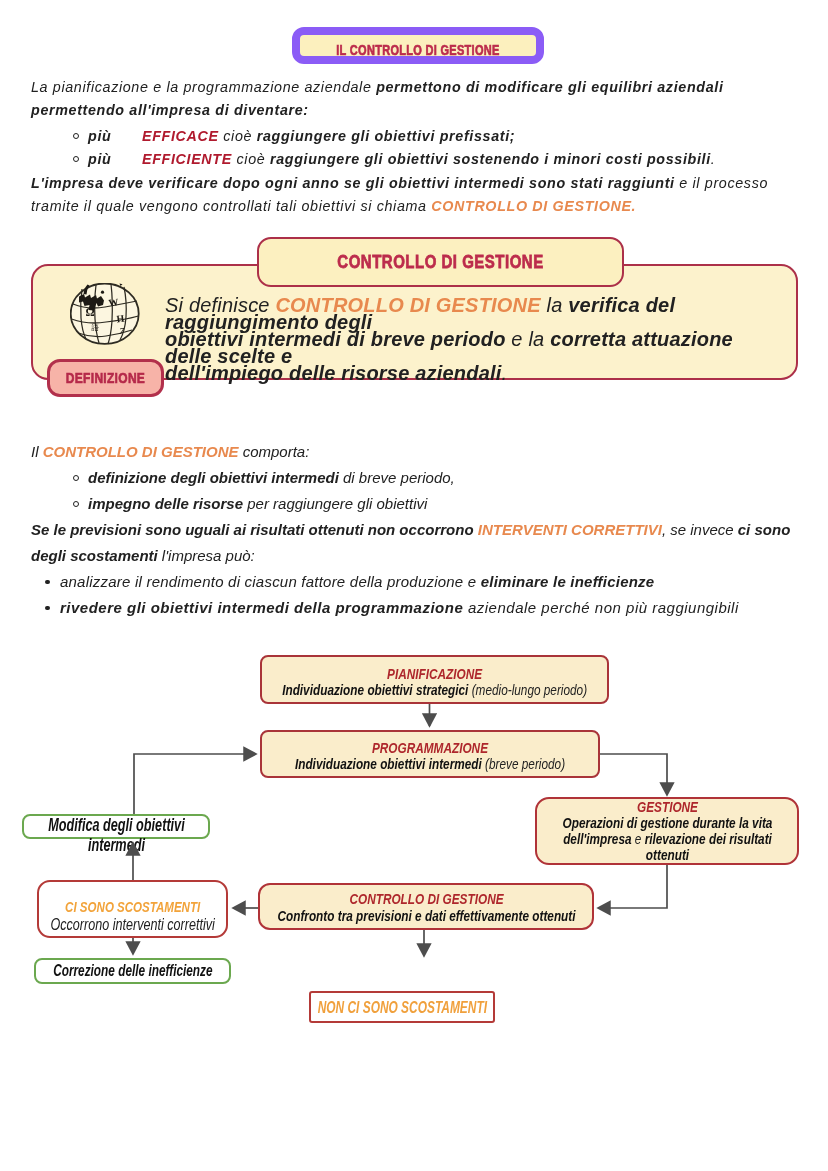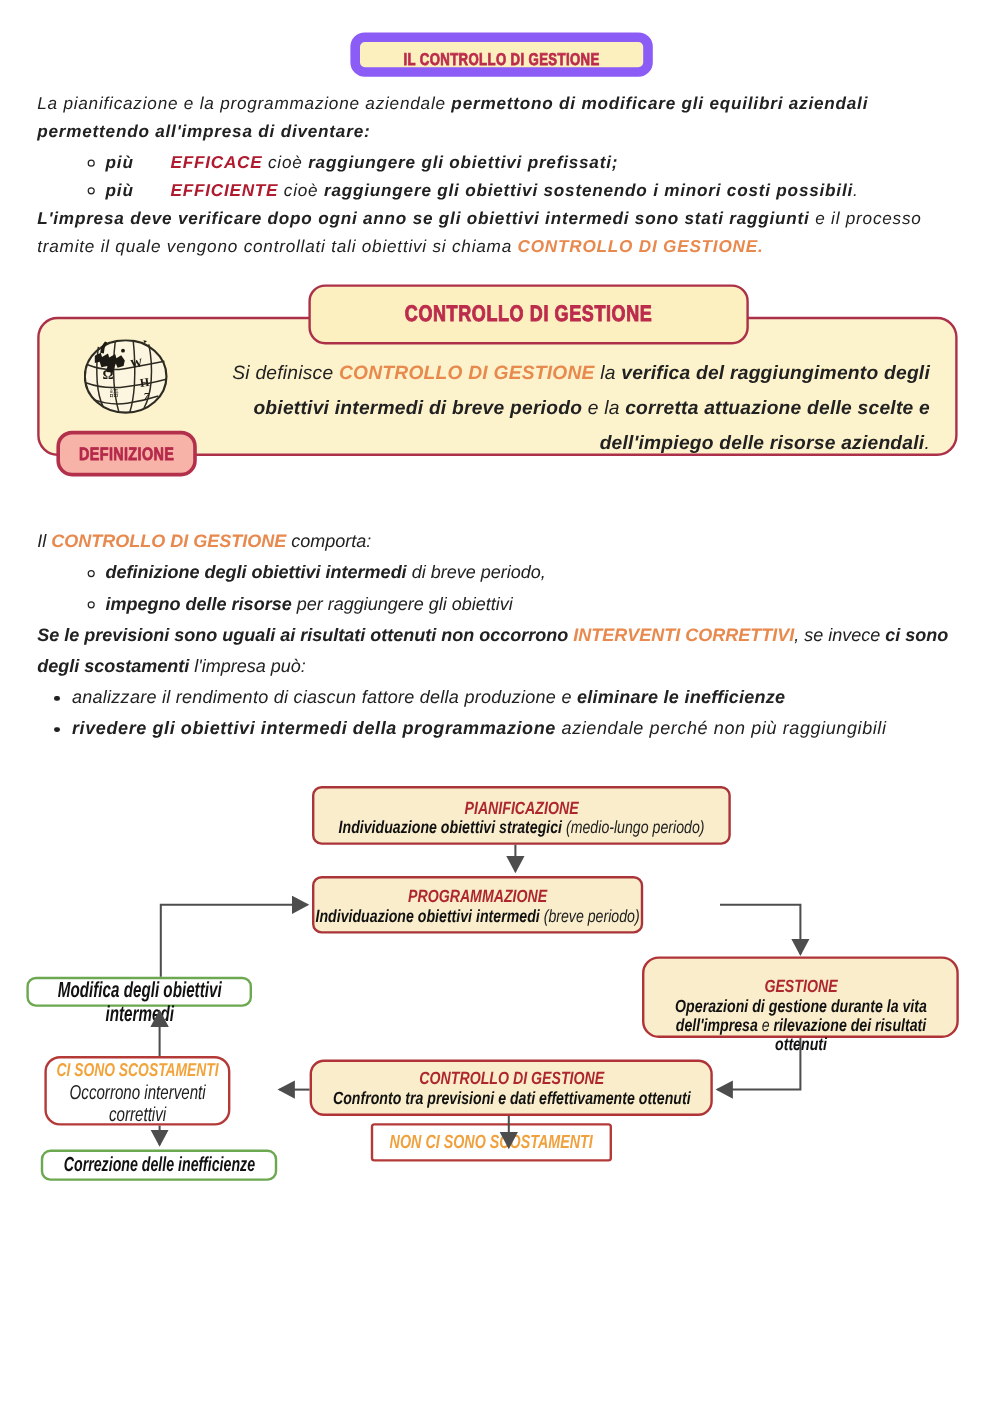--- a/index.html
+++ b/index.html
@@ -11,21 +11,21 @@
 .red { color:#B01A2E; font-weight:bold;margin-left:26px; }
 .blk1 { font-size:14.3px; letter-spacing:0.65px; line-height:23.3px; }
 .blk2 { font-size:15px; line-height:26px; }
 .sq { display:inline-block; transform:scaleY(1.3); transform-origin:center; }
 
 .badge-top { left:292px; top:27px; width:252px; height:37px; background:#FCF0BE; border:8px solid #8b5cf6; border-radius:12px; text-align:center; line-height:31px; font-style:normal; font-weight:bold; font-size:11px; color:#BC2C4C; letter-spacing:0.3px; -webkit-text-stroke:0.5px #BC2C4C; }
 
 .defbox { left:31px; top:264px; width:767px; height:116px; background:#FCF2CC; border:2.5px solid #AC3049; border-radius:17px; }
 .defbadge { left:257px; top:237px; width:367px; height:50px; background:#FCF0C0; border:2.5px solid #AC3049; border-radius:14px; text-align:center; line-height:45px; font-style:normal; font-weight:bold; font-size:15px; color:#BC2C4C; letter-spacing:0.5px; -webkit-text-stroke:0.6px #BC2C4C; }
 .defpill { left:47px; top:359px; width:117px; height:38px; background:#F7B3A8; border:3px solid #B2304C; border-radius:13px; text-align:center; line-height:32px; font-style:normal; font-weight:bold; font-size:12px; color:#B5294A; letter-spacing:0.3px; -webkit-text-stroke:0.5px #B5294A; }
-.deftext { left:165px; top:297px; width:610px; text-align:right; font-size:16px; letter-spacing:0.2px; line-height:29px; }
+.deftext { left:165px; top:297px; width:610px; text-align:left; font-size:20px; letter-spacing:0.2px; line-height:17px; }
 
 ul.circ { list-style:none; margin:2px 0 0.5px 42px; }
 ul.circ li { position:relative; padding-left:15px; }
 ul.circ li:before { content:""; position:absolute; left:0; top:8.5px; width:6px; height:6px; border:1.5px solid #212121; border-radius:50%; box-sizing:border-box; }
 ul.disc { list-style:none; margin-left:14px; }
 .blk2 ul.circ li:before { top:10.5px; }
 ul.disc li { position:relative; padding-left:15px; }
 ul.disc li:before { content:""; position:absolute; left:0; top:11px; width:4.5px; height:4.5px; background:#212121; border-radius:50%; }
 
 .fc { border-style:solid; background:#FAEDCB; text-align:center; font-style:italic; font-size:11.8px; line-height:16.5px; }
@@ -92,53 +92,53 @@
       <li style="letter-spacing:0.5px;"><b>rivedere gli obiettivi intermedi della programmazione</b> aziendale perché non più raggiungibili</li>
     </ul>
   </div>
 
   <div class="abs fc" style="left:260px; top:655px; width:349px; height:49px; border-width:2px; border-color:#A93439; border-radius:8px; padding-top:8.5px;">
     <div class="cx8" style="font-size:14.75px;">
     <div class="t">PIANIFICAZIONE</div>
     <div><b>Individuazione obiettivi strategici</b> (medio-lungo periodo)</div>
     </div>
   </div>
-  <div class="abs fc" style="left:260px; top:730px; width:276px; height:48px; border-width:2px; border-color:#A93439; border-radius:8px; padding-top:7.5px;">
+  <div class="abs fc" style="left:260px; top:730px; width:340px; height:48px; border-width:2px; border-color:#A93439; border-radius:8px; padding-top:7.5px;">
     <div class="cx8" style="font-size:14.75px;">
     <div class="t">PROGRAMMAZIONE</div>
     <div><b>Individuazione obiettivi intermedi</b> (breve periodo)</div>
     </div>
   </div>
-  <div class="abs fc" style="left:535px; top:797px; width:264px; height:68px; border-width:2.5px; border-color:#B03338; border-radius:14px; padding-top:16px; line-height:16px;">
+  <div class="abs fc" style="left:535px; top:797px; width:264px; height:68px; border-width:2.5px; border-color:#B03338; border-radius:14px; padding-top:0; line-height:16px;">
     <div class="cx8" style="font-size:14.75px;">
     <div class="t">GESTIONE</div>
     <div><b>Operazioni di gestione durante la vita<br>
     dell'impresa</b> e <b>rilevazione dei risultati<br>
     ottenuti</b></div>
     </div>
   </div>
   <div class="abs fc" style="left:258px; top:883px; width:336px; height:47px; border-width:2.5px; border-color:#B03338; border-radius:12px; padding-top:6px;">
     <div class="cx8" style="font-size:14.75px;">
     <div class="t">CONTROLLO DI GESTIONE</div>
     <div><b>Confronto tra previsioni e dati effettivamente ottenuti</b></div>
     </div>
   </div>
   <div class="abs fc" style="left:22px; top:814px; width:188px; height:25px; background:#fff; border-width:2px; border-color:#6BA84F; border-radius:8px;">
     <div class="cx7" style="font-size:18.1px; line-height:20px; margin-top:-1.5px;"><b>Modifica degli obiettivi intermedi</b></div>
   </div>
-  <div class="abs fc" style="left:37px; top:880px; width:155px; height:58px; background:#fff; border-width:2.5px; border-color:#B43A38; border-radius:13px; padding-top:2px; line-height:18px;">
+  <div class="abs fc" style="left:37px; top:880px; width:191px; height:58px; background:#fff; border-width:2.5px; border-color:#B43A38; border-radius:13px; padding-top:16px; line-height:18px;">
     <div class="cx75">
     <div style="color:#F2A33A; font-weight:bold; font-size:15.4px;">CI SONO SCOSTAMENTI</div>
     <div style="font-size:16.8px;">Occorrono interventi correttivi</div>
     </div>
   </div>
   <div class="abs fc" style="left:34px; top:958px; width:197px; height:26px; background:#fff; border-width:2px; border-color:#6BA84F; border-radius:8px;">
     <div class="cx7" style="font-size:16.9px; line-height:22px;"><b>Correzione delle inefficienze</b></div>
   </div>
-  <div class="abs fc" style="left:309px; top:936px; width:201px; height:32px; background:#fff; border-width:2.5px; border-color:#B43A38; border-radius:3px;">
+  <div class="abs fc" style="left:309px; top:991px; width:186px; height:32px; background:#fff; border-width:2.5px; border-color:#B43A38; border-radius:3px;">
     <div class="cx75" style="font-size:15.9px; line-height:30px; color:#F0A03C; font-weight:bold;">NON CI SONO SCOSTAMENTI</div>
   </div>
 
   <svg class="abs" style="left:0; top:640px;" width="828" height="380" viewBox="0 0 828 380">
     <defs>
       <marker id="ah" markerWidth="10" markerHeight="10" refX="7.5" refY="4.5" orient="auto">
         <path d="M0,0 L8.5,4.5 L0,9 z" fill="#4d4d4d"></path>
       </marker>
     </defs>
     <g stroke="#4d4d4d" stroke-width="1.7" fill="none">

